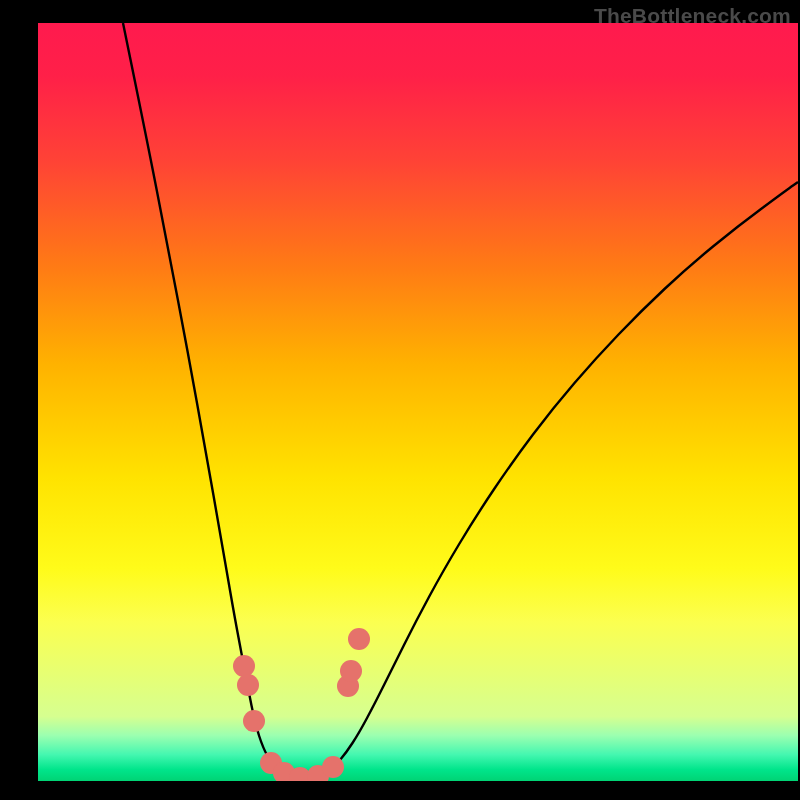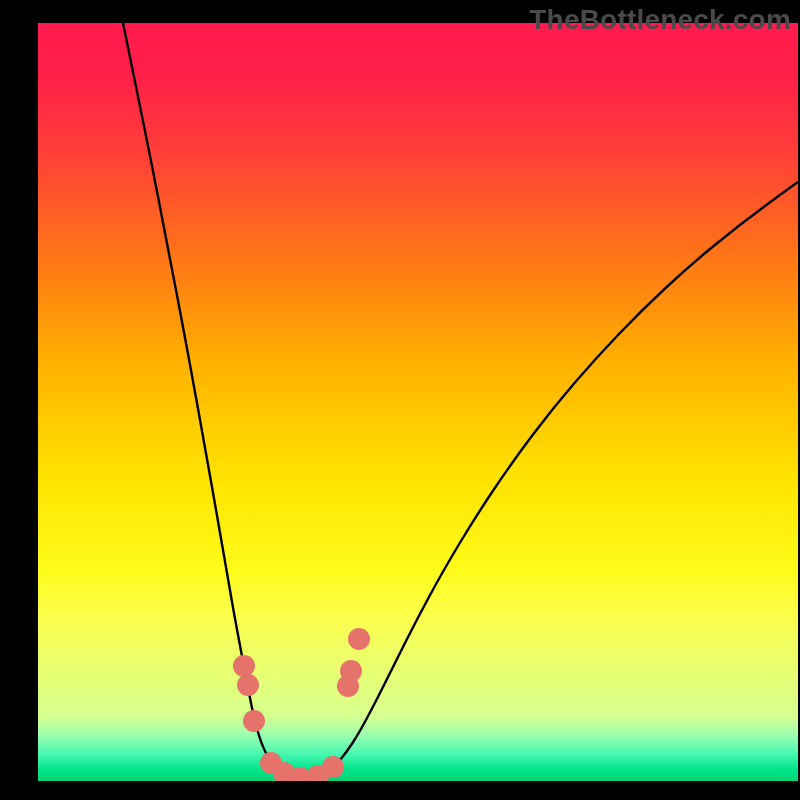--- a/index.html
+++ b/index.html
@@ -25,21 +25,21 @@
     height: 758px;
   }
   .grad {
     position: absolute;
     left: 0; top: 0; width: 100%; height: 100%;
   }
   .watermark {
     position: absolute;
     right: 9px;
     top: 4px;
-    font-size: 28px;
+    font-size: 21px;
     font-weight: 600;
     color: #4a4a4a;
     letter-spacing: 0.2px;
     font-family: Arial, sans-serif;
   }
   svg.curve {
     position: absolute;
     left: 0; top: 0;
     width: 100%; height: 100%;
   }

